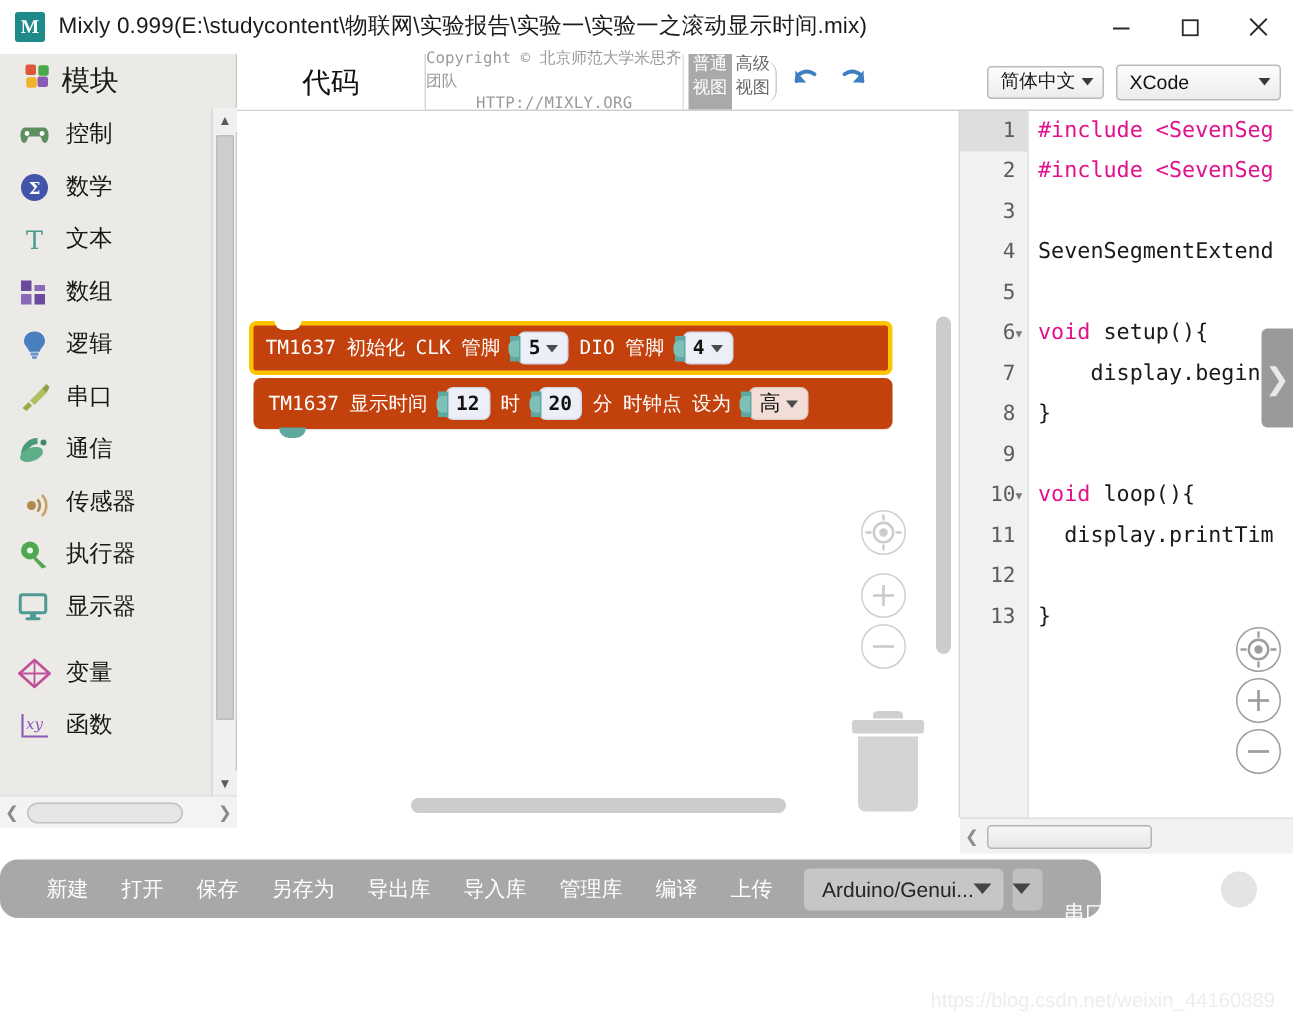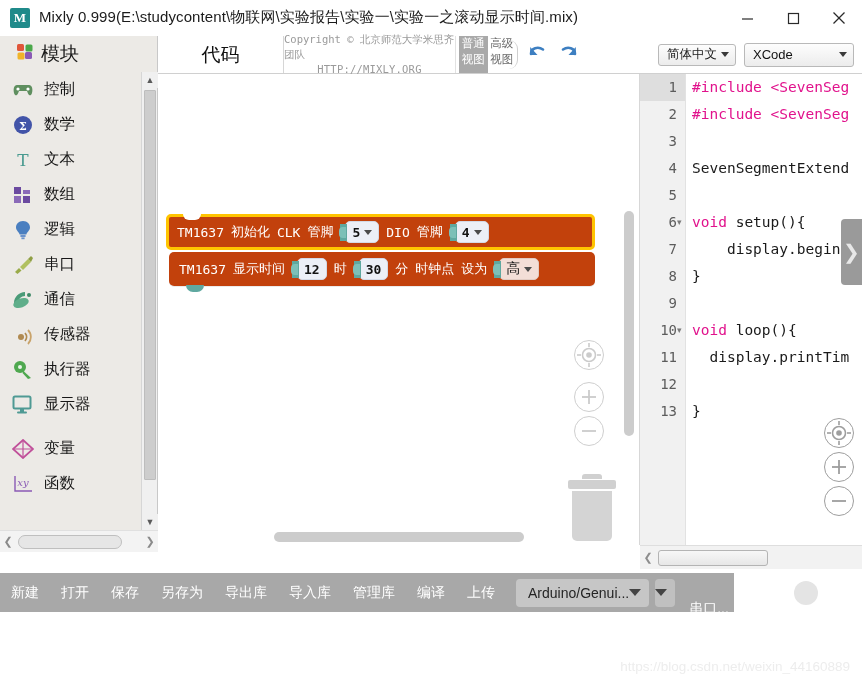--- a/index.html
+++ b/index.html
@@ -244,21 +244,21 @@
     width:110px; height:16px; background:linear-gradient(#f7f7f7,#e7e7e7);
     border:1px solid #b4b4b4; border-radius:3px; margin-left:2px;
   }
   .canvas-hsb-area {
     position:absolute; left:158px; top:545px; width:482px; height:24px; background:#ffffff;
   }
 
   
   .bottombar {
     position:absolute; left:0; top:573px; width:734px; height:39px;
-    background:#a8a8a8; display:flex; align-items:center; padding-left:0;
+    background:#a8a8a8; display:flex; align-items:center; padding-left:20px;border-radius:12px;
   }
   .bb-item {
     font-size:14px; color:#ffffff; padding:0 11px; white-space:nowrap;
   }
   .bb-board {
     margin-left:10px; height:28px; width:160px; padding:0 8px 0 12px;
     background:#c6c6c6; border-radius:4px;
     display:flex; align-items:center; justify-content:space-between;
     font-size:14px; color:#252525;
   }
@@ -542,21 +542,21 @@
         <div class="notch-bot"></div>
         <span class="t mono">TM1637</span>
         <span class="t">显示时间</span>
         <span class="plug"></span>
         <span class="field num">
           <span>12</span>
         </span>
         <span class="t">时</span>
         <span class="plug"></span>
         <span class="field num">
-          <span>30</span>
+          <span>20</span>
         </span>
         <span class="t">分</span>
         <span class="t">时钟点</span>
         <span class="t">设为</span>
         <span class="plug"></span>
         <span class="field dd-hi">
           <span>高</span>
           <span class="dcaret"></span>
         </span>
       </div>

